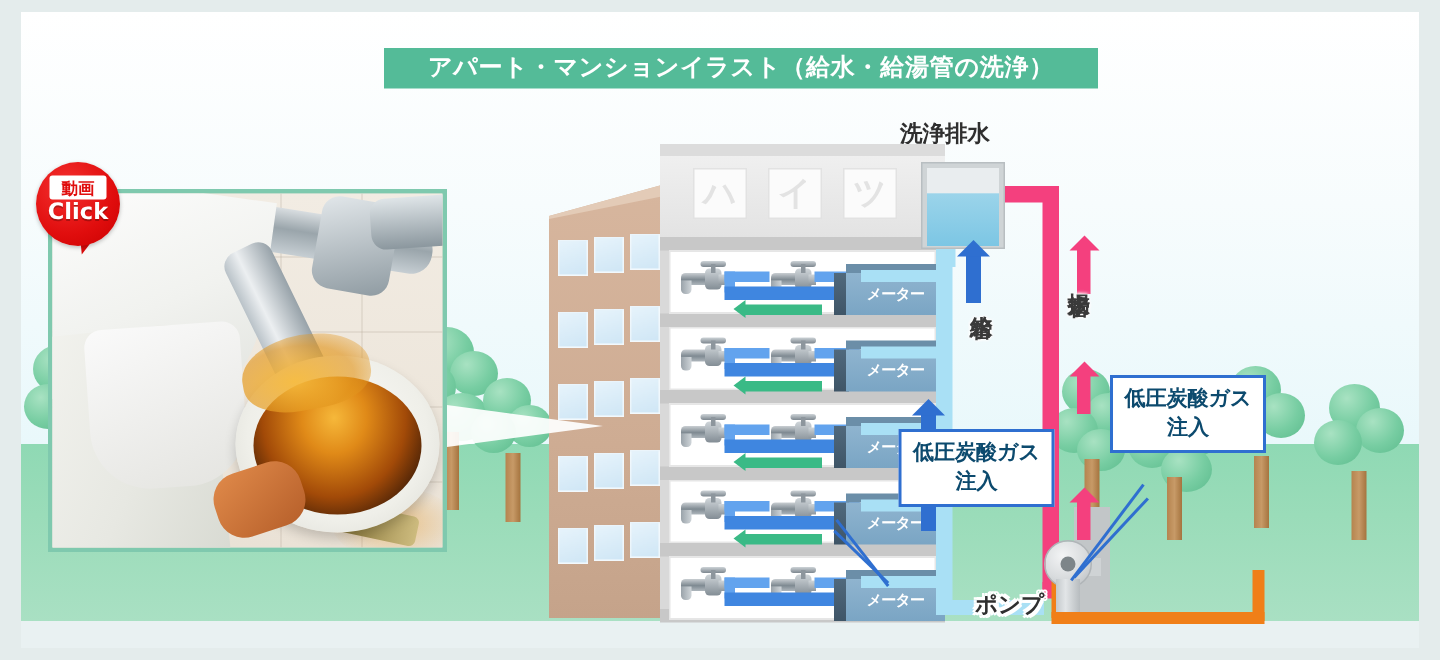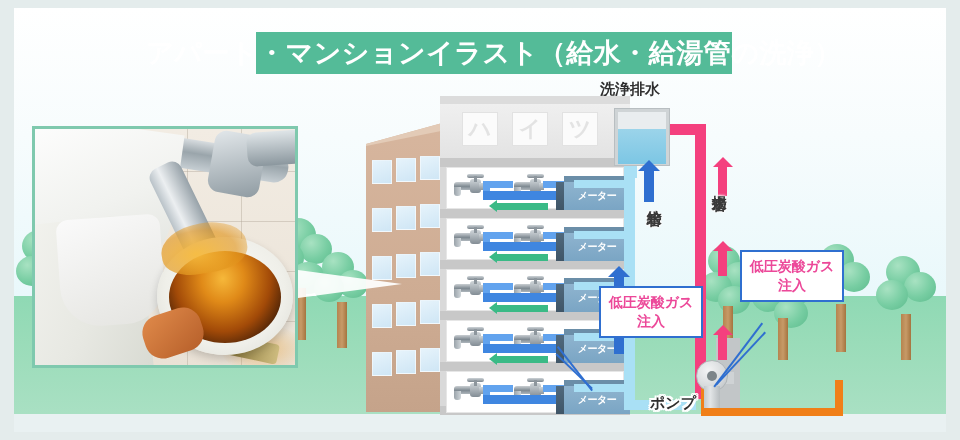--- a/index.html
+++ b/index.html
@@ -23,24 +23,24 @@
     position:absolute; left:0; bottom:18px; width:100%; height:118px;
     background:linear-gradient(180deg,#8fd9b4 0%,#9adcb9 40%,#a9e0c3 100%);
   }
   .ground-strip {
     position:absolute; left:0; bottom:0; width:100%; height:18px;
     background:#e9f1f2;
   }
 
   
   .title-banner {
-    position:absolute; left:242px; top:24px; width:476px; height:42px;
+    position:absolute; left:242px; top:24px; width:476px; height:27px;
     background:#54bb98;
     display:flex; align-items:center; justify-content:center;
-    color:#ffffff; font-size:27px; font-weight:bold; letter-spacing:.5px;
+    color:#ffffff; font-size:16px; font-weight:bold; letter-spacing:.5px;
     white-space:nowrap;
   }
 
   
   .photo-panel {
     position:absolute; left:18px; top:118px; width:266px; height:242px;
     border:3px solid #7fc9ae;
     background:#efe7dc;
     overflow:hidden;
   }
@@ -383,21 +383,21 @@
   }
   .pump-flange{
     position:absolute; left:28px; top:12px; width:12px; height:12px;
     background:#cfd3d5;
   }
 
   
   .callout{
     position:absolute; background:#ffffff;
     border:2px solid #2f6fd0;
-    color:#ec4899; font-size:14px; font-weight:bold;
+    color:#0c4a6e; font-size:14px; font-weight:bold;
     text-align:center; line-height:1.35;
     padding:5px 7px; z-index:20;
   }
   .co-line{ position:absolute; background:#2f6fd0; height:1.6px; transform-origin:0 50%; z-index:19;}
 
   
   .truck{ position:absolute; left:812px; top:348px; width:134px; height:58px; z-index:12;}
   .tk-box{
     position:absolute; left:0; top:0; width:86px; height:40px;
     background:linear-gradient(180deg,#5e92cf 0%,#4f82c2 60%,#436f aa 100%);
@@ -738,15 +738,21 @@
       <div class="pho-stain"></div>
       <div class="pho-drain"></div>
       <div class="pho-basin"></div>
       <div class="pho-water"></div>
       <div class="pho-splash"></div>
       <div class="pho-hand"></div>
 
     </div>
 
 
+    <div class="video-badge">
+      <div class="vb-tail"></div>
+      <div class="vb-bubble"></div>
+      <div class="vb-kanji">動画</div>
+      <div class="vb-click">Click</div>
+    </div>
 
   </div>
 </div>
 
 </body></html>

